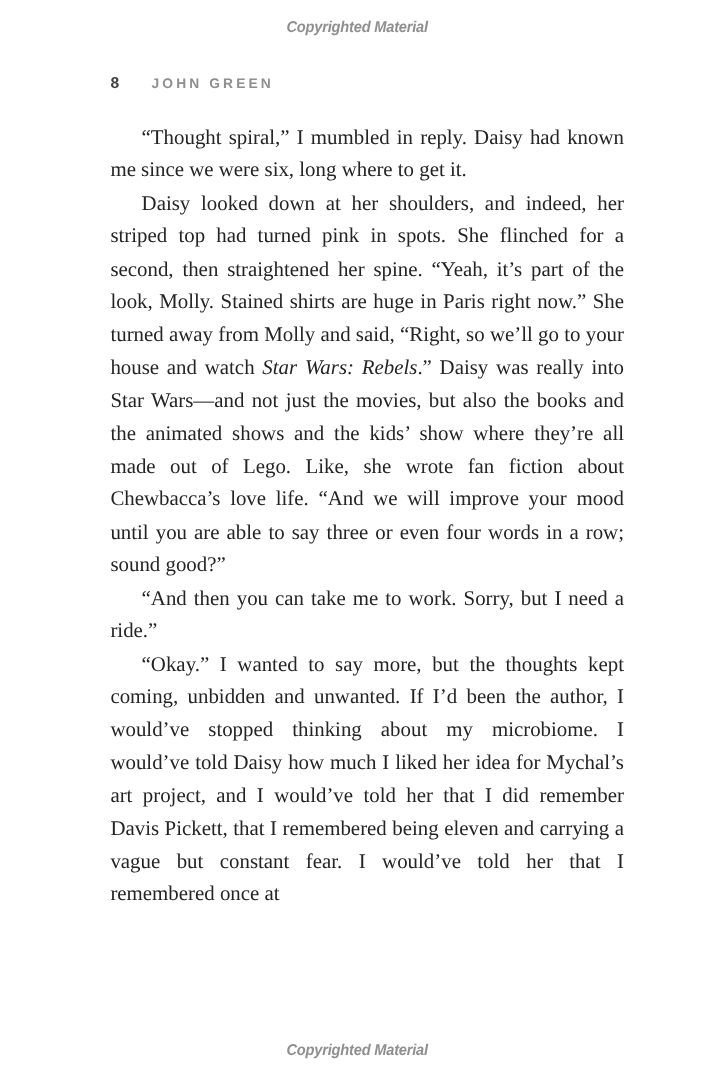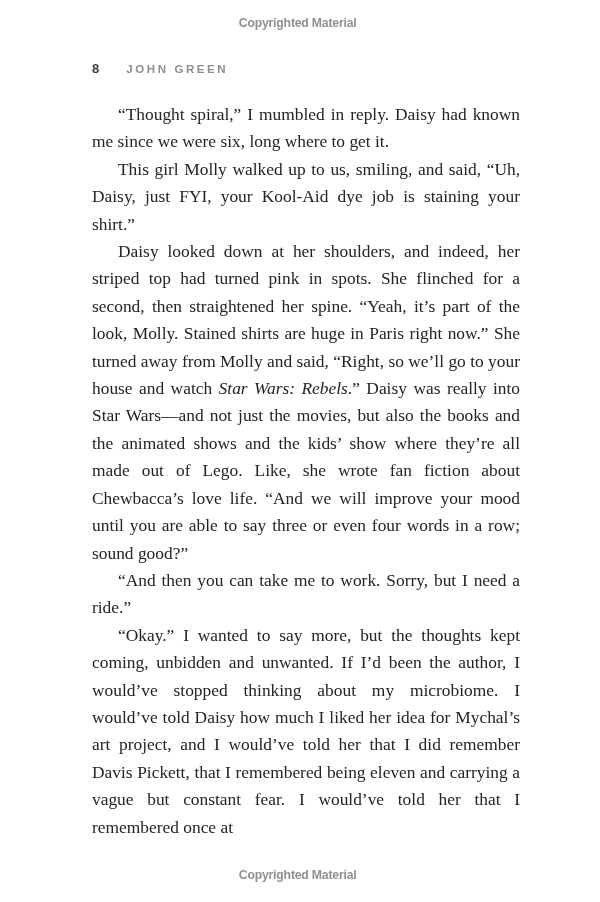--- a/index.html
+++ b/index.html
@@ -18,20 +18,21 @@
   .copyright {
     position: absolute;
     left: 0;
     width: 596px;
     text-align: center;
     font-family: "Liberation Sans", sans-serif;
     font-size: 13px;
     font-weight: 700;
     color: #8f8f8f;
     letter-spacing: -0.2px;
+    font-style: italic;
   }
   .copyright.top { top: 15px; }
   .copyright.bottom { top: 867px; }
   .copyright .squeeze {
     display: inline-block;
     transform: scaleX(0.94);
     transform-origin: center;
   }
   .running-header {
     position: absolute;
@@ -80,21 +81,20 @@
     <span class="squeeze">Copyrighted Material</span>
   </div>
 
   <div class="running-header">
     <span class="pagenum">8</span>
     <span class="author">JOHN GREEN</span>
   </div>
 
   <div class="body-text">
       <p><span>“Thought spiral,” I mumbled in reply. Daisy had known me since we were six, long where to get it.</span></p>
-      <p><span>This girl Molly walked up to us, smiling, and said, “Uh, Daisy, just FYI, your Kool-Aid dye job is staining your shirt.”</span></p>
       <p><span>Daisy looked down at her shoulders, and indeed, her striped top had turned pink in spots. She flinched for a second, then straightened her spine. “Yeah, it’s part of the look, Molly. Stained shirts are huge in Paris right now.” She turned away from Molly and said, “Right, so we’ll go to your house and watch </span><em>Star Wars: Rebels</em><span>.” Daisy was really into Star Wars—and not just the movies, but also the books and the animated shows and the kids’ show where they’re all made out of Lego. Like, she wrote fan fiction about Chewbacca’s love life. “And we will improve your mood until you are able to say three or even four words in a row; sound good?”</span></p>
       <p><span>“And then you can take me to work. Sorry, but I need a ride.”</span></p>
       <p><span>“Okay.” I wanted to say more, but the thoughts kept coming, unbidden and unwanted. If I’d been the author, I would’ve stopped thinking about my microbiome. I would’ve told Daisy how much I liked her idea for Mychal’s art project, and I would’ve told her that I did remember Davis Pickett, that I remembered being eleven and carrying a vague but constant fear. I would’ve told her that I remembered once at</span></p>
     </div>
 
   <div class="copyright bottom">
     <span class="squeeze">Copyrighted Material</span>
   </div>
 
 </div>

